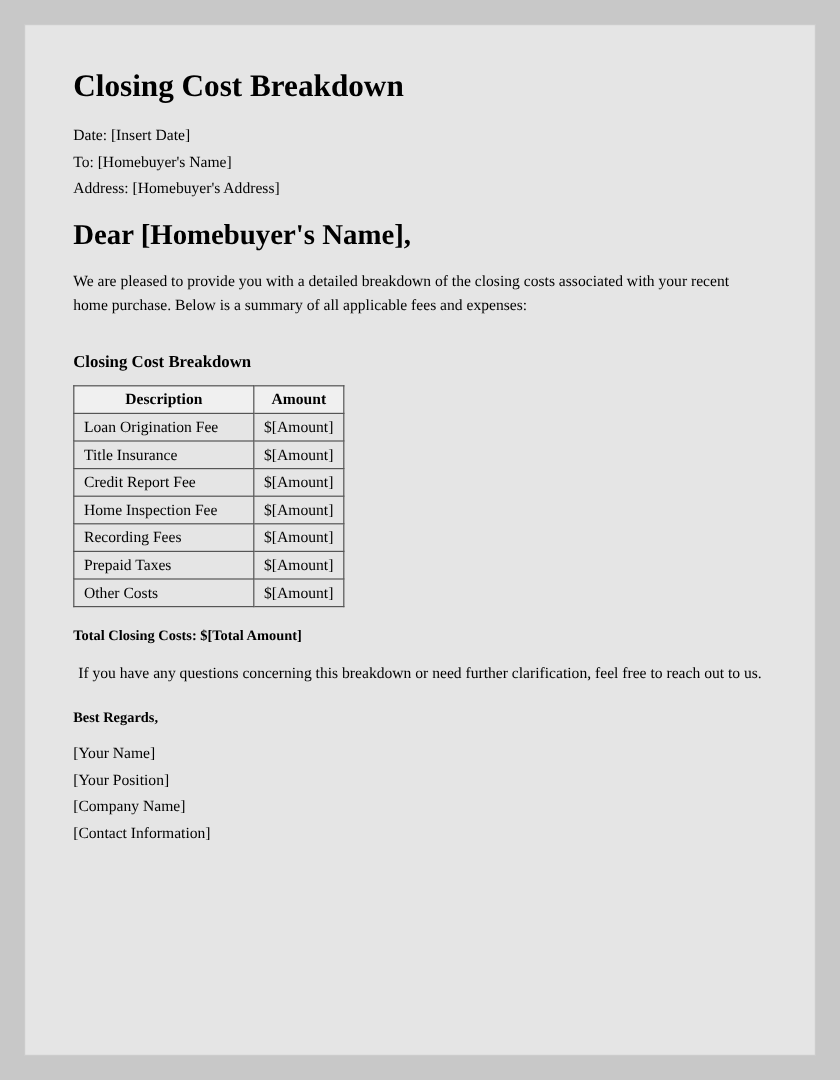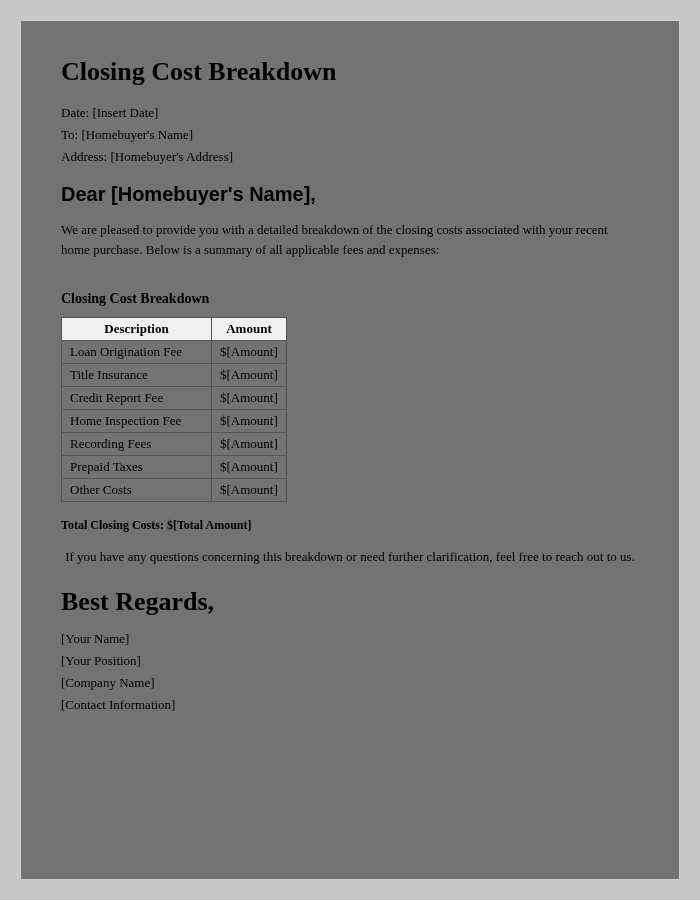--- a/index.html
+++ b/index.html
@@ -13,21 +13,21 @@
       display: flex;
       justify-content: center;
       align-items: flex-start;
       min-height: 900px;
       width: 700px;
       font-family: Georgia, 'Times New Roman', serif;
       font-size: 13px;
     }
 
     .page-container {
-      background-color: #737373;
+      background-color: #e5e5e5;
       width: 660px;
       min-height: 860px;
       margin: 20px auto;
       padding: 36px 40px 40px 40px;
       border: 1px solid #cccccc;
     }
 
     .main-title {
       font-size: 26px;
       font-weight: bold;
@@ -35,25 +35,25 @@
       font-family: Georgia, serif;
     }
 
     .meta-line {
       font-size: 13px;
       margin-bottom: 6px;
       font-family: Georgia, serif;
     }
 
     .greeting {
-      font-size: 20px;
+      font-size: 24px;
       font-weight: bold;
       margin-top: 18px;
       margin-bottom: 14px;
-      font-family: Liberation Sans, sans-serif;
+      font-family: Liberation Serif, serif;
     }
 
     .body-text {
       font-size: 13px;
       line-height: 1.5;
       margin-bottom: 32px;
       font-family: Georgia, serif;
     }
 
     .section-title {
@@ -99,21 +99,21 @@
 
     .closing-text {
       font-size: 13px;
       line-height: 1.5;
       margin-bottom: 20px;
       font-family: Georgia, serif;
       text-align: center;
     }
 
     .sign-off {
-      font-size: 26px;
+      font-size: 12px;
       font-weight: bold;
       margin-bottom: 14px;
       font-family: Georgia, serif;
     }
 
     .sign-line {
       font-size: 13px;
       margin-bottom: 6px;
       font-family: Liberation Serif, serif;
     }

